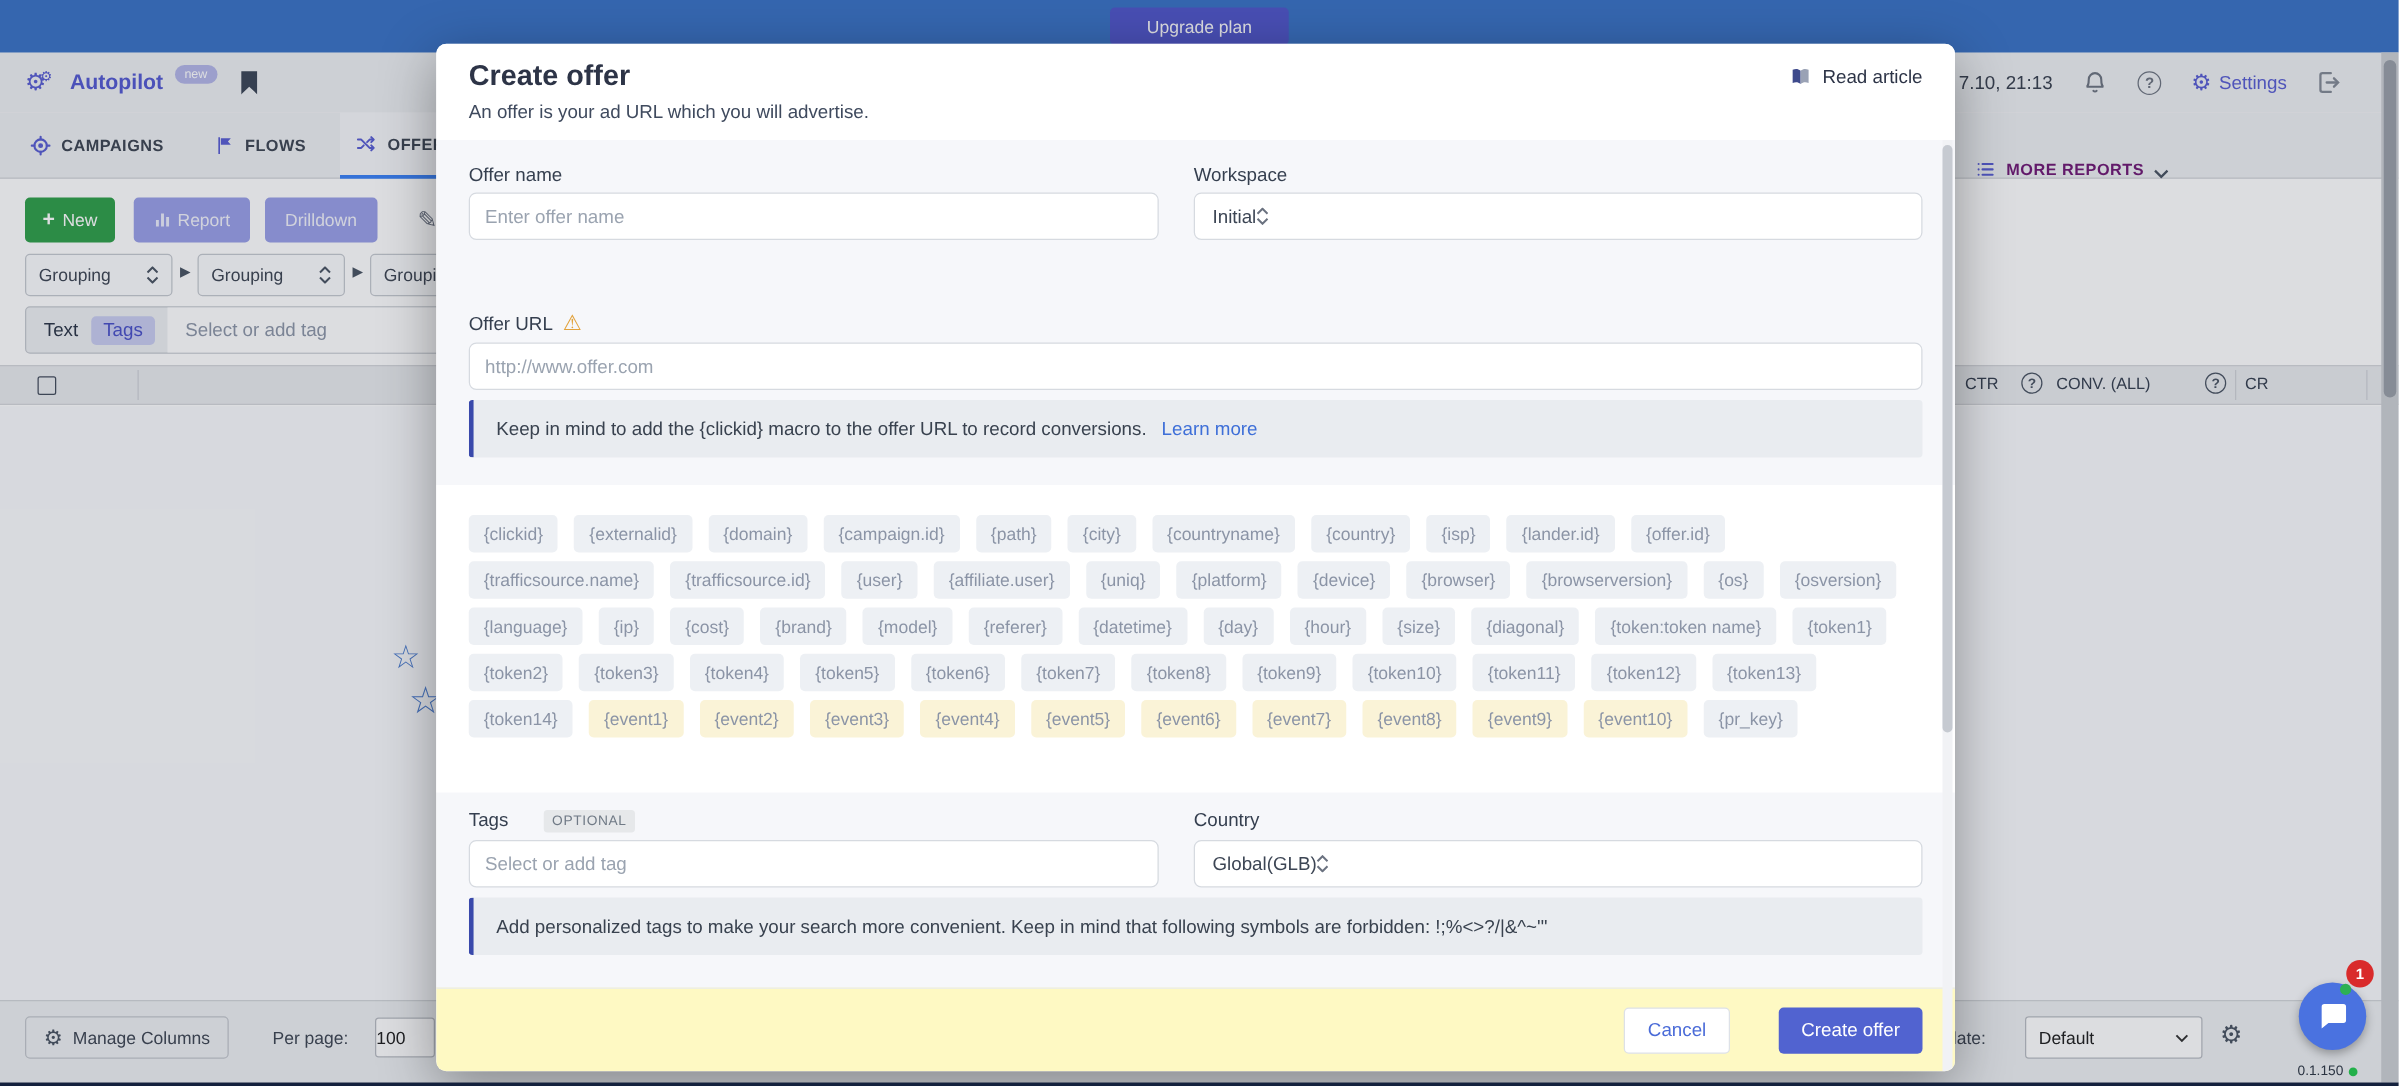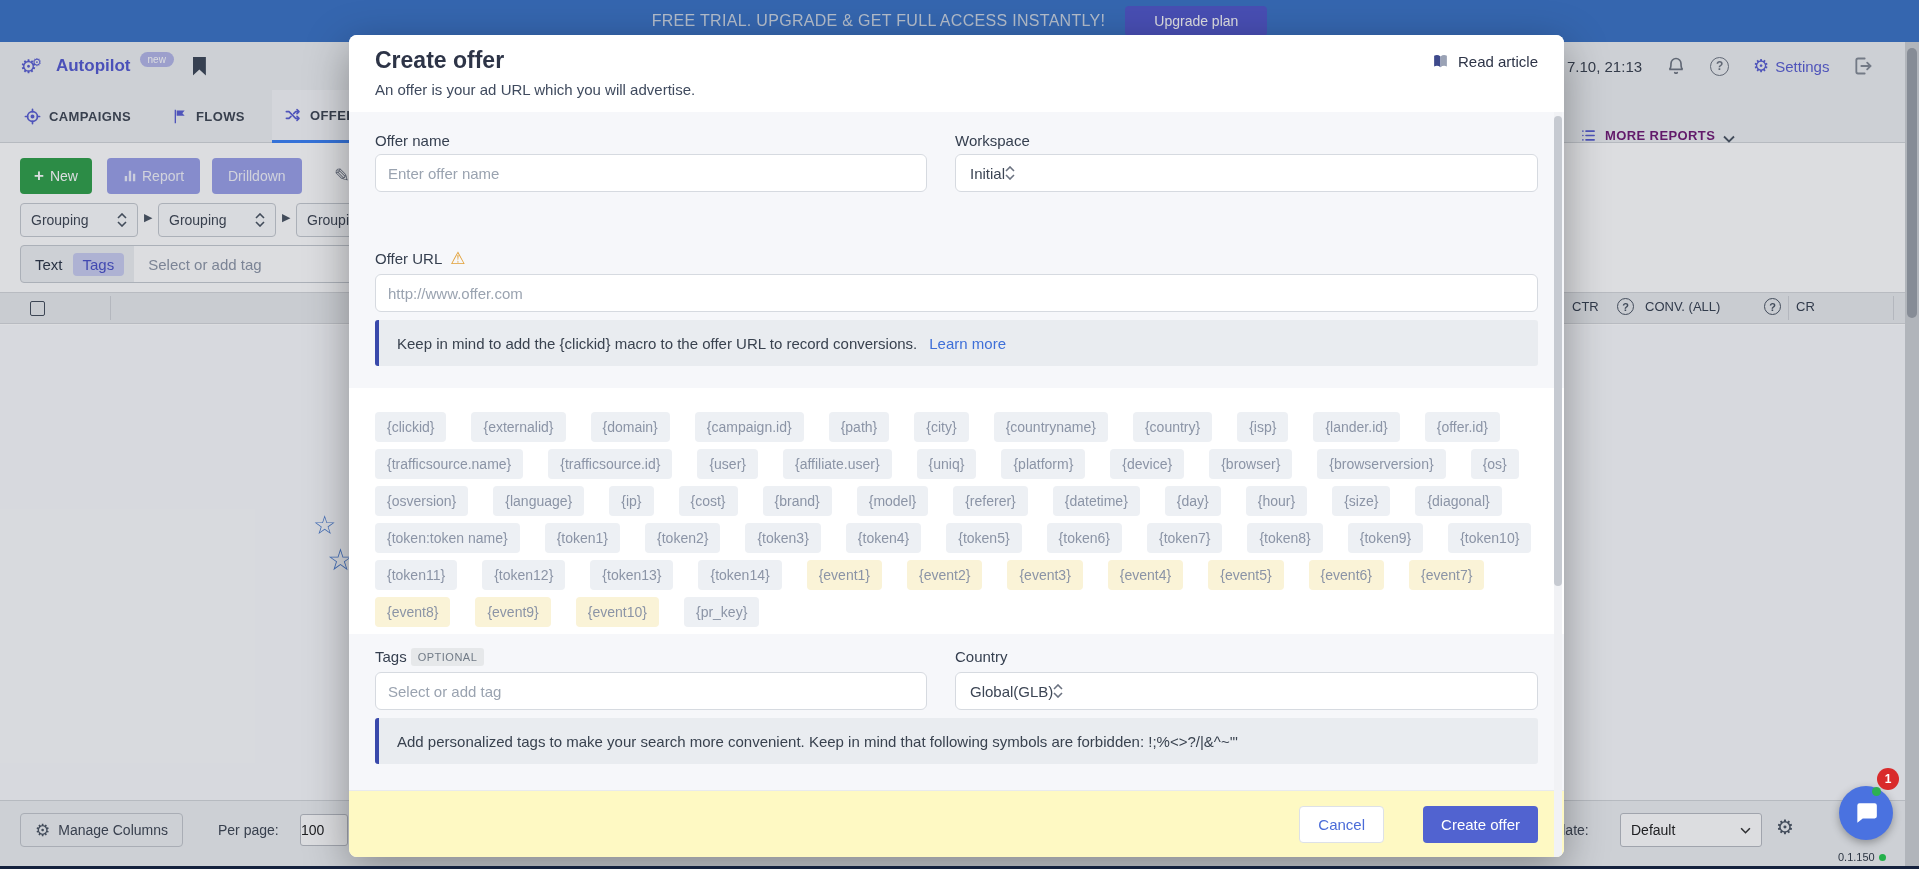--- a/index.html
+++ b/index.html
@@ -88,40 +88,39 @@
   .m-body{position:absolute;left:0;top:77px;width:100%;height:678px;background:#f6f7fa}
   .m-label{position:absolute;font-size:15px;color:#353f4f}
   .m-input{position:absolute;height:38px;background:#fff;border:1px solid #d6dae0;border-radius:6px;font-size:15px;color:#374151;padding-left:12px;outline:none}
   .m-input::placeholder{color:#9aa3b0}
   .m-select{position:absolute;height:38px;background:#fff;border:1px solid #d6dae0;border-radius:6px;display:flex;align-items:center;padding:0 14px;font-size:15px;color:#3c4554}
   .warn{font-size:17px;color:#e2a23b;margin-left:8px}
   .note{position:absolute;background:#e9ecf0;border-left:4px solid #3949ab;border-radius:3px;display:flex;align-items:center;padding-left:18px;font-size:15px;color:#39424f}
   .learn-more{color:#3e6fd8;margin-left:12px}
   .macros-band{position:absolute;left:0;top:276px;width:1215px;height:246px;background:#fff;padding:12px 26px 0 26px}
   .macros-title{font-size:16px;color:#2d3447}
-  .chips{margin-top:12px;display:flex;flex-wrap:wrap;gap:7px 25px;width:1163px}
+  .chips{margin-top:12px;display:flex;flex-wrap:wrap;gap:7px 13px;width:1163px}
   .chip{background:#edf0f4;color:#8b94a6;font-size:14px;padding:6px 12px;border-radius:4px;line-height:18px;white-space:nowrap}
   .chip.y{background:#faf3d7}
-  .optional-badge{background:#e6e8ea;color:#707a86;font-size:11px;padding:3px 7px;border-radius:3px;letter-spacing:.5px;margin-left:4px;position:relative;top:-1px}
+  .optional-badge{background:#e6e8ea;color:#707a86;font-size:11px;padding:3px 7px;border-radius:3px;letter-spacing:.5px;margin-left:28px;position:relative;top:-1px}
   .m-footer{position:absolute;left:0;bottom:0;width:100%;height:67px;background:#fef9c3;border-top:1px solid #e8eaee}
   .cancel-btn{position:absolute;right:180px;top:15px;height:37px;background:#fff;border:1px solid #dde1e7;border-radius:4px;color:#4a6bd8;font-size:15px;padding:0 18px}
   .create-btn{position:absolute;right:26px;top:15px;height:37px;background:#5163d0;border:none;border-radius:4px;color:#fff;font-size:15px;padding:0 18px}
   .m-scroll{position:absolute;right:2px;top:77px;width:8px;height:745px;background:#f1f2f5}
   .m-scroll .thumb{position:absolute;left:0;top:4px;width:8px;height:470px;background:#c6cad1;border-radius:4px}
 
   .chev2{display:inline-flex;flex-direction:column;gap:2px}
   svg{display:block}
 </style>
 </head>
 <body>
 
 <div class="page">
 
   <div class="banner">
-    <span class="banner-text">FREE TRIAL. UPGRADE &amp; GET FULL ACCESS INSTANTLY!</span>
     <button class="upgrade-btn">Upgrade plan</button>
   </div>
 
   <div class="hdr-row">
     <div class="brand-wrap">
       <span class="gear-glyph"><span>⚙</span><span class="mini">⚙</span></span>
       <span class="brand">Autopilot</span>
       <span class="brand-badge">new</span>
       <span class="bookmark"></span>
     </div>

